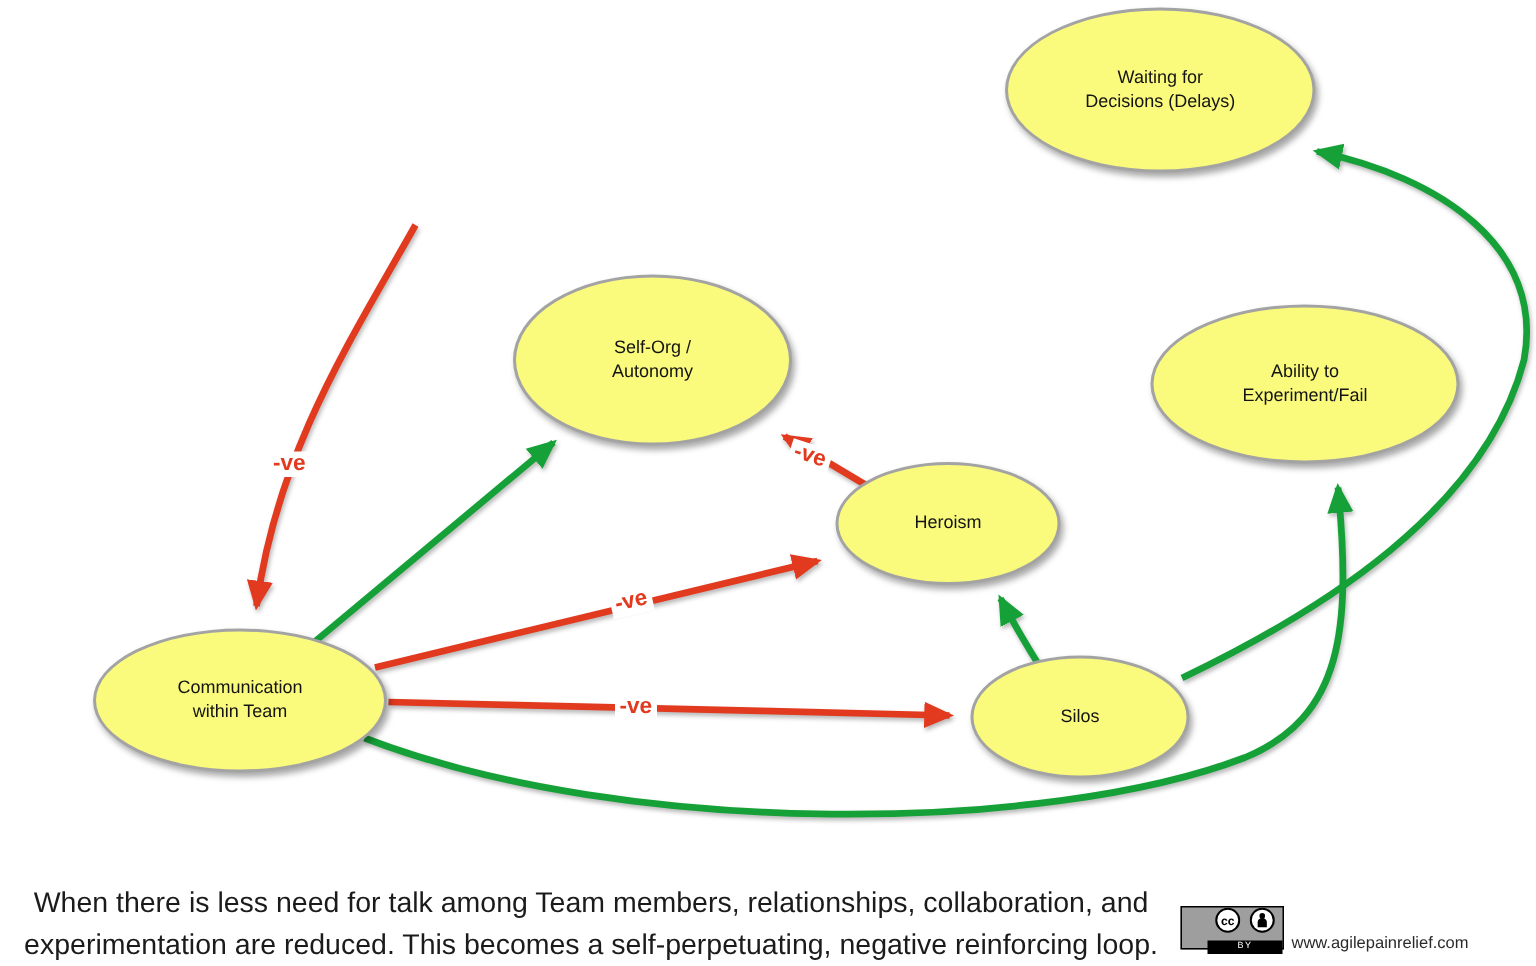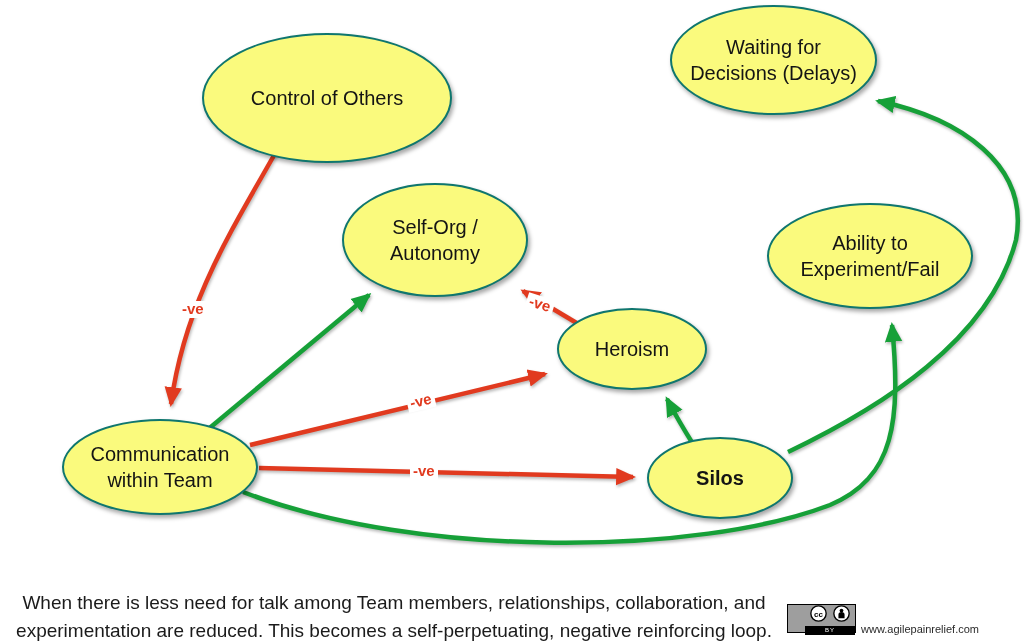--- a/index.html
+++ b/index.html
@@ -19,30 +19,30 @@
   .edge {
     fill: none;
     stroke-width: 4.5;
     stroke-linecap: butt;
   }
   .edge.pos { stroke: #16a038; }
   .edge.neg { stroke: #e13a1f; }
   .edge-shadow { filter: drop-shadow(1px 2px 1.5px rgba(0,0,0,0.28)); }
   .node {
     position: absolute;
-    border: 2px solid #0f766e;
+    border: 2px solid #a3a3a3;
     border-radius: 50%;
     background: #fafa7d;
     box-shadow: 2px 3px 4px rgba(0,0,0,0.35);
     display: flex;
     align-items: center;
     justify-content: center;
     text-align: center;
     white-space: pre-line;
-    font-size: 20px;
+    font-size: 12px;
     line-height: 1.3;
     color: #141414;
     box-sizing: border-box;
   }
   .edge-label {
     position: absolute;
     color: #e13a1f;
     font-size: 15px;
     font-weight: bold;
     background: #ffffff;
@@ -119,37 +119,36 @@
       <path class="edge neg" d="M 259 468 L 633 477" marker-end="url(#arrow-red)"></path>
       <path class="edge neg" d="M 580 325 L 523 291" marker-end="url(#arrow-red)"></path>
 
       <path class="edge pos" d="M 206 431 L 369 295" marker-end="url(#arrow-green)"></path>
       <path class="edge pos" d="M 693 444 Q 678 420 667 399" marker-end="url(#arrow-green)"></path>
       <path class="edge pos" d="M 788 452 C 880 408, 990 340, 1016 240 C 1030 165, 960 118, 878 101" marker-end="url(#arrow-green)"></path>
       <path class="edge pos" d="M 243 492 C 420 560, 700 555, 830 505 C 895 478, 901 420, 892 325" marker-end="url(#arrow-green)"></path>
     </g>
   </svg>
 
-  <div class="node" style="left:202px; top:33px; width:250px; height:130px;">Control of Others</div>
 
   <div class="node" style="left:670px; top:5px; width:207px; height:110px;">Waiting for
 Decisions (Delays)</div>
 
   <div class="node" style="left:767px; top:203px; width:206px; height:106px;">Ability to
 Experiment/Fail</div>
 
   <div class="node" style="left:342px; top:183px; width:186px; height:114px;">Self-Org /
 Autonomy</div>
 
   <div class="node" style="left:557px; top:308px; width:150px; height:82px;">Heroism</div>
 
   <div class="node" style="left:62px; top:419px; width:196px; height:96px;">Communication
 within Team</div>
 
-  <div class="node" style="left:647px; top:437px; width:146px; height:82px;font-weight:bold;">Silos</div>
+  <div class="node" style="left:647px; top:437px; width:146px; height:82px;">Silos</div>
 
   <span class="edge-label" style="left:179px; top:301px;">-ve</span>
 
   <span class="edge-label" style="left:526px; top:296px; transform:rotate(18deg);">-ve</span>
 
   <span class="edge-label" style="left:407px; top:393px; transform:rotate(-13deg);">-ve</span>
 
   <span class="edge-label" style="left:410px; top:463px;">-ve</span>
 
   <div class="caption">

